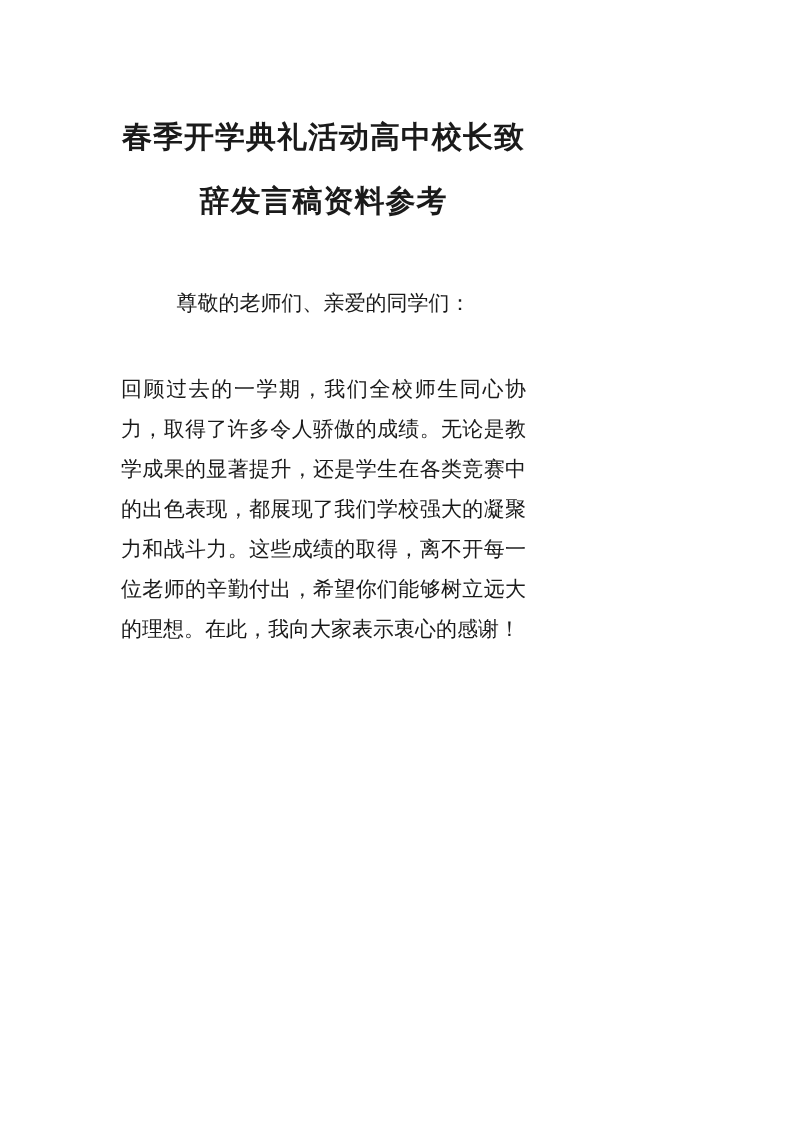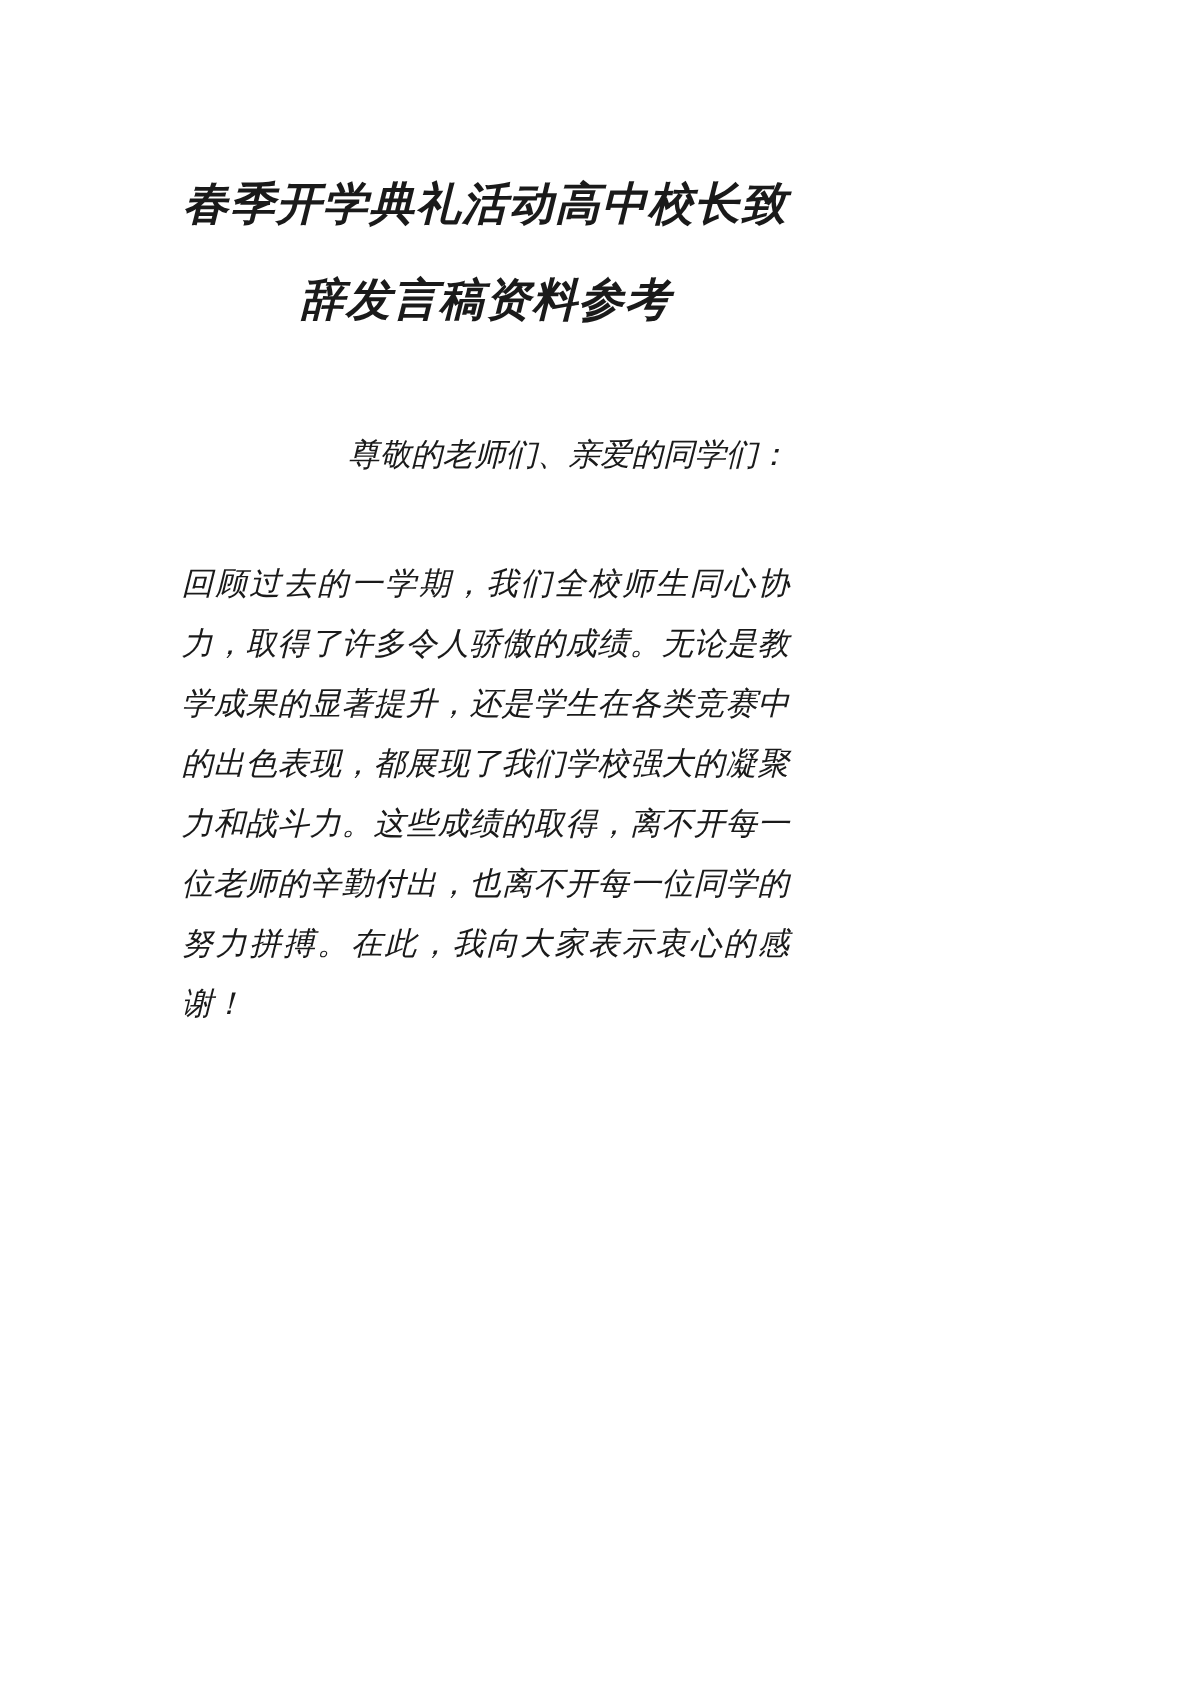--- a/index.html
+++ b/index.html
@@ -14,49 +14,48 @@
       color: #1a1a1a;
       overflow: hidden;
     }
     .page {
       box-sizing: border-box;
       width: 647px;
       height: 1122px;
       background: #ffffff;
       padding: 105px 121px 0 121px;
       overflow: hidden;
-      font-style: italic;
     }
     .doc-title {
       font-size: 30px;
       font-weight: 700;
       line-height: 64px;
       text-align: center;
       letter-spacing: 1px;
       margin: 0 0 50px 0;
     }
     .salutation {
       font-size: 21px;
       line-height: 40px;
       margin: 0 0 46px 0;
-      text-align: right;
+      text-align: center;
     }
     .body-para {
       font-size: 21px;
       line-height: 40px;
       margin: 0;
       text-align: justify;
       text-justify: inter-ideograph;
       word-break: break-all;
     }
   </style>
 </head>
 <body>
 
 <div class="page">
   <h1 class="doc-title">春季开学典礼活动高中校长致辞发言稿资料参考</h1>
 
   <p class="salutation">尊敬的老师们、亲爱的同学们：</p>
 
 
-  <p class="body-para">回顾过去的一学期，我们全校师生同心协力，取得了许多令人骄傲的成绩。无论是教学成果的显著提升，还是学生在各类竞赛中的出色表现，都展现了我们学校强大的凝聚力和战斗力。这些成绩的取得，离不开每一位老师的辛勤付出，也离不开每一位同学的努力拼搏。在此，我向大家表示衷心的感谢！</p>
+  <p class="body-para">回顾过去的一学期，我们全校师生同心协力，取得了许多令人骄傲的成绩。无论是教学成果的显著提升，还是学生在各类竞赛中的出色表现，都展现了我们学校强大的凝聚力和战斗力。这些成绩的取得，离不开每一位老师的辛勤付出，希望你们能够树立远大的理想。在此，我向大家表示衷心的感谢！</p>
 
 </div>
 
 </body></html>

